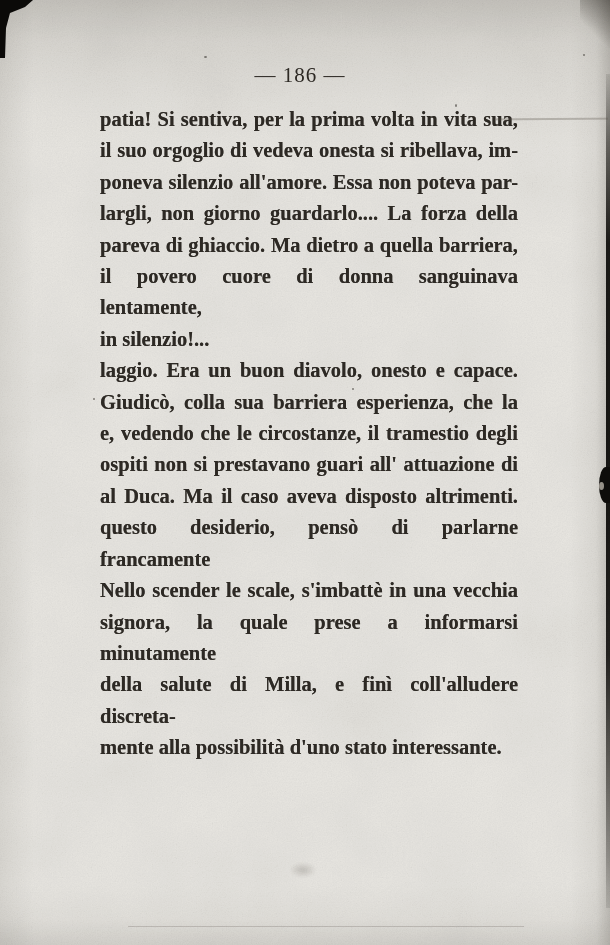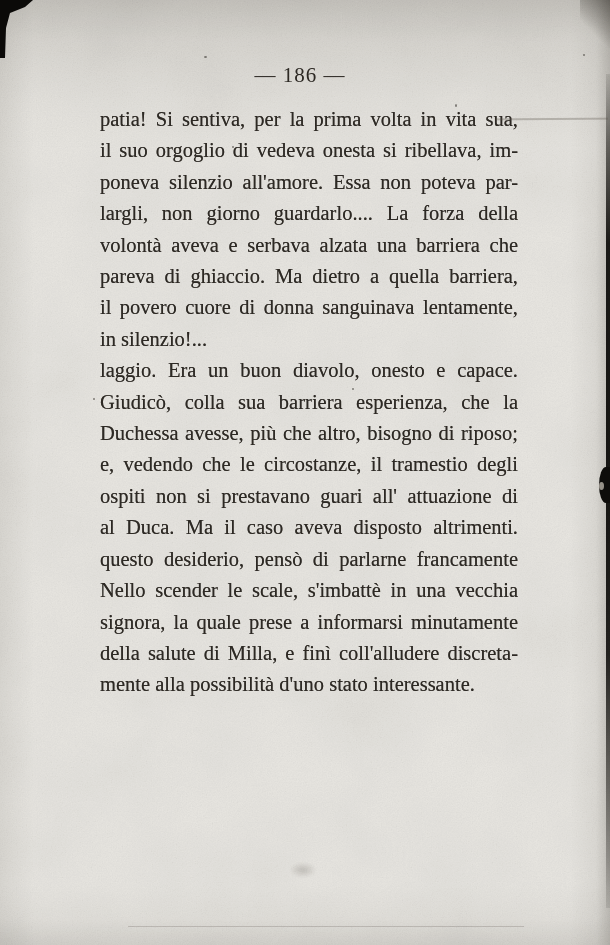--- a/index.html
+++ b/index.html
@@ -30,20 +30,21 @@
   .text-block{
     position:absolute;left:100px;top:104px;width:418px;
     font-size:20.5px;line-height:31.4px;
     text-shadow:0 0 0.4px rgba(46,42,37,0.65);
   }
   .line{
     text-align:justify;
     text-align-last:justify;
     text-justify:inter-word;
     white-space:normal;
+    font-weight:bold;
   }
   .line.natural{text-align-last:left;}
   .line.indent{text-indent:17px;}
   
   .corner-mark-tl{
     position:absolute;left:0;top:0;width:36px;height:58px;
     background:#0b0a08;
     clip-path:polygon(0 0,33px 0,25px 7px,10px 13px,6px 28px,5px 58px,0 58px);
     filter:blur(0.5px);
   }
@@ -105,29 +106,27 @@
 <div class="page">
 
   <div class="running-head">— 186 —</div>
 
   <div class="text-block">
     <div class="paragraph">
       <div class="line">patia! Si sentiva, per la prima volta in vita sua,</div>
       <div class="line">il suo orgoglio di vedeva onesta si ribellava, im-</div>
       <div class="line">poneva silenzio all'amore. Essa non poteva par-</div>
       <div class="line">largli, non giorno guardarlo.... La forza della</div>
-      <div class="line">volontà aveva e serbava alzata una barriera che</div>
       <div class="line">pareva di ghiaccio. Ma dietro a quella barriera,</div>
       <div class="line">il povero cuore di donna sanguinava lentamente,</div>
       <div class="line natural">in silenzio!...</div>
     </div>
     <div class="paragraph">
       <div class="line">laggio. Era un buon diavolo, onesto e capace.</div>
       <div class="line">Giudicò, colla sua barriera esperienza, che la</div>
-      <div class="line">Duchessa avesse, più che altro, bisogno di riposo;</div>
       <div class="line">e, vedendo che le circostanze, il tramestio degli</div>
       <div class="line">ospiti non si prestavano guari all' attuazione di</div>
       <div class="line">al Duca. Ma il caso aveva disposto altrimenti.</div>
       <div class="line">questo desiderio, pensò di parlarne francamente</div>
       <div class="line">Nello scender le scale, s'imbattè in una vecchia</div>
       <div class="line">signora, la quale prese a informarsi minutamente</div>
       <div class="line">della salute di Milla, e finì coll'alludere discreta-</div>
       <div class="line natural">mente alla possibilità d'uno stato interessante.</div>
     </div>
   </div>

